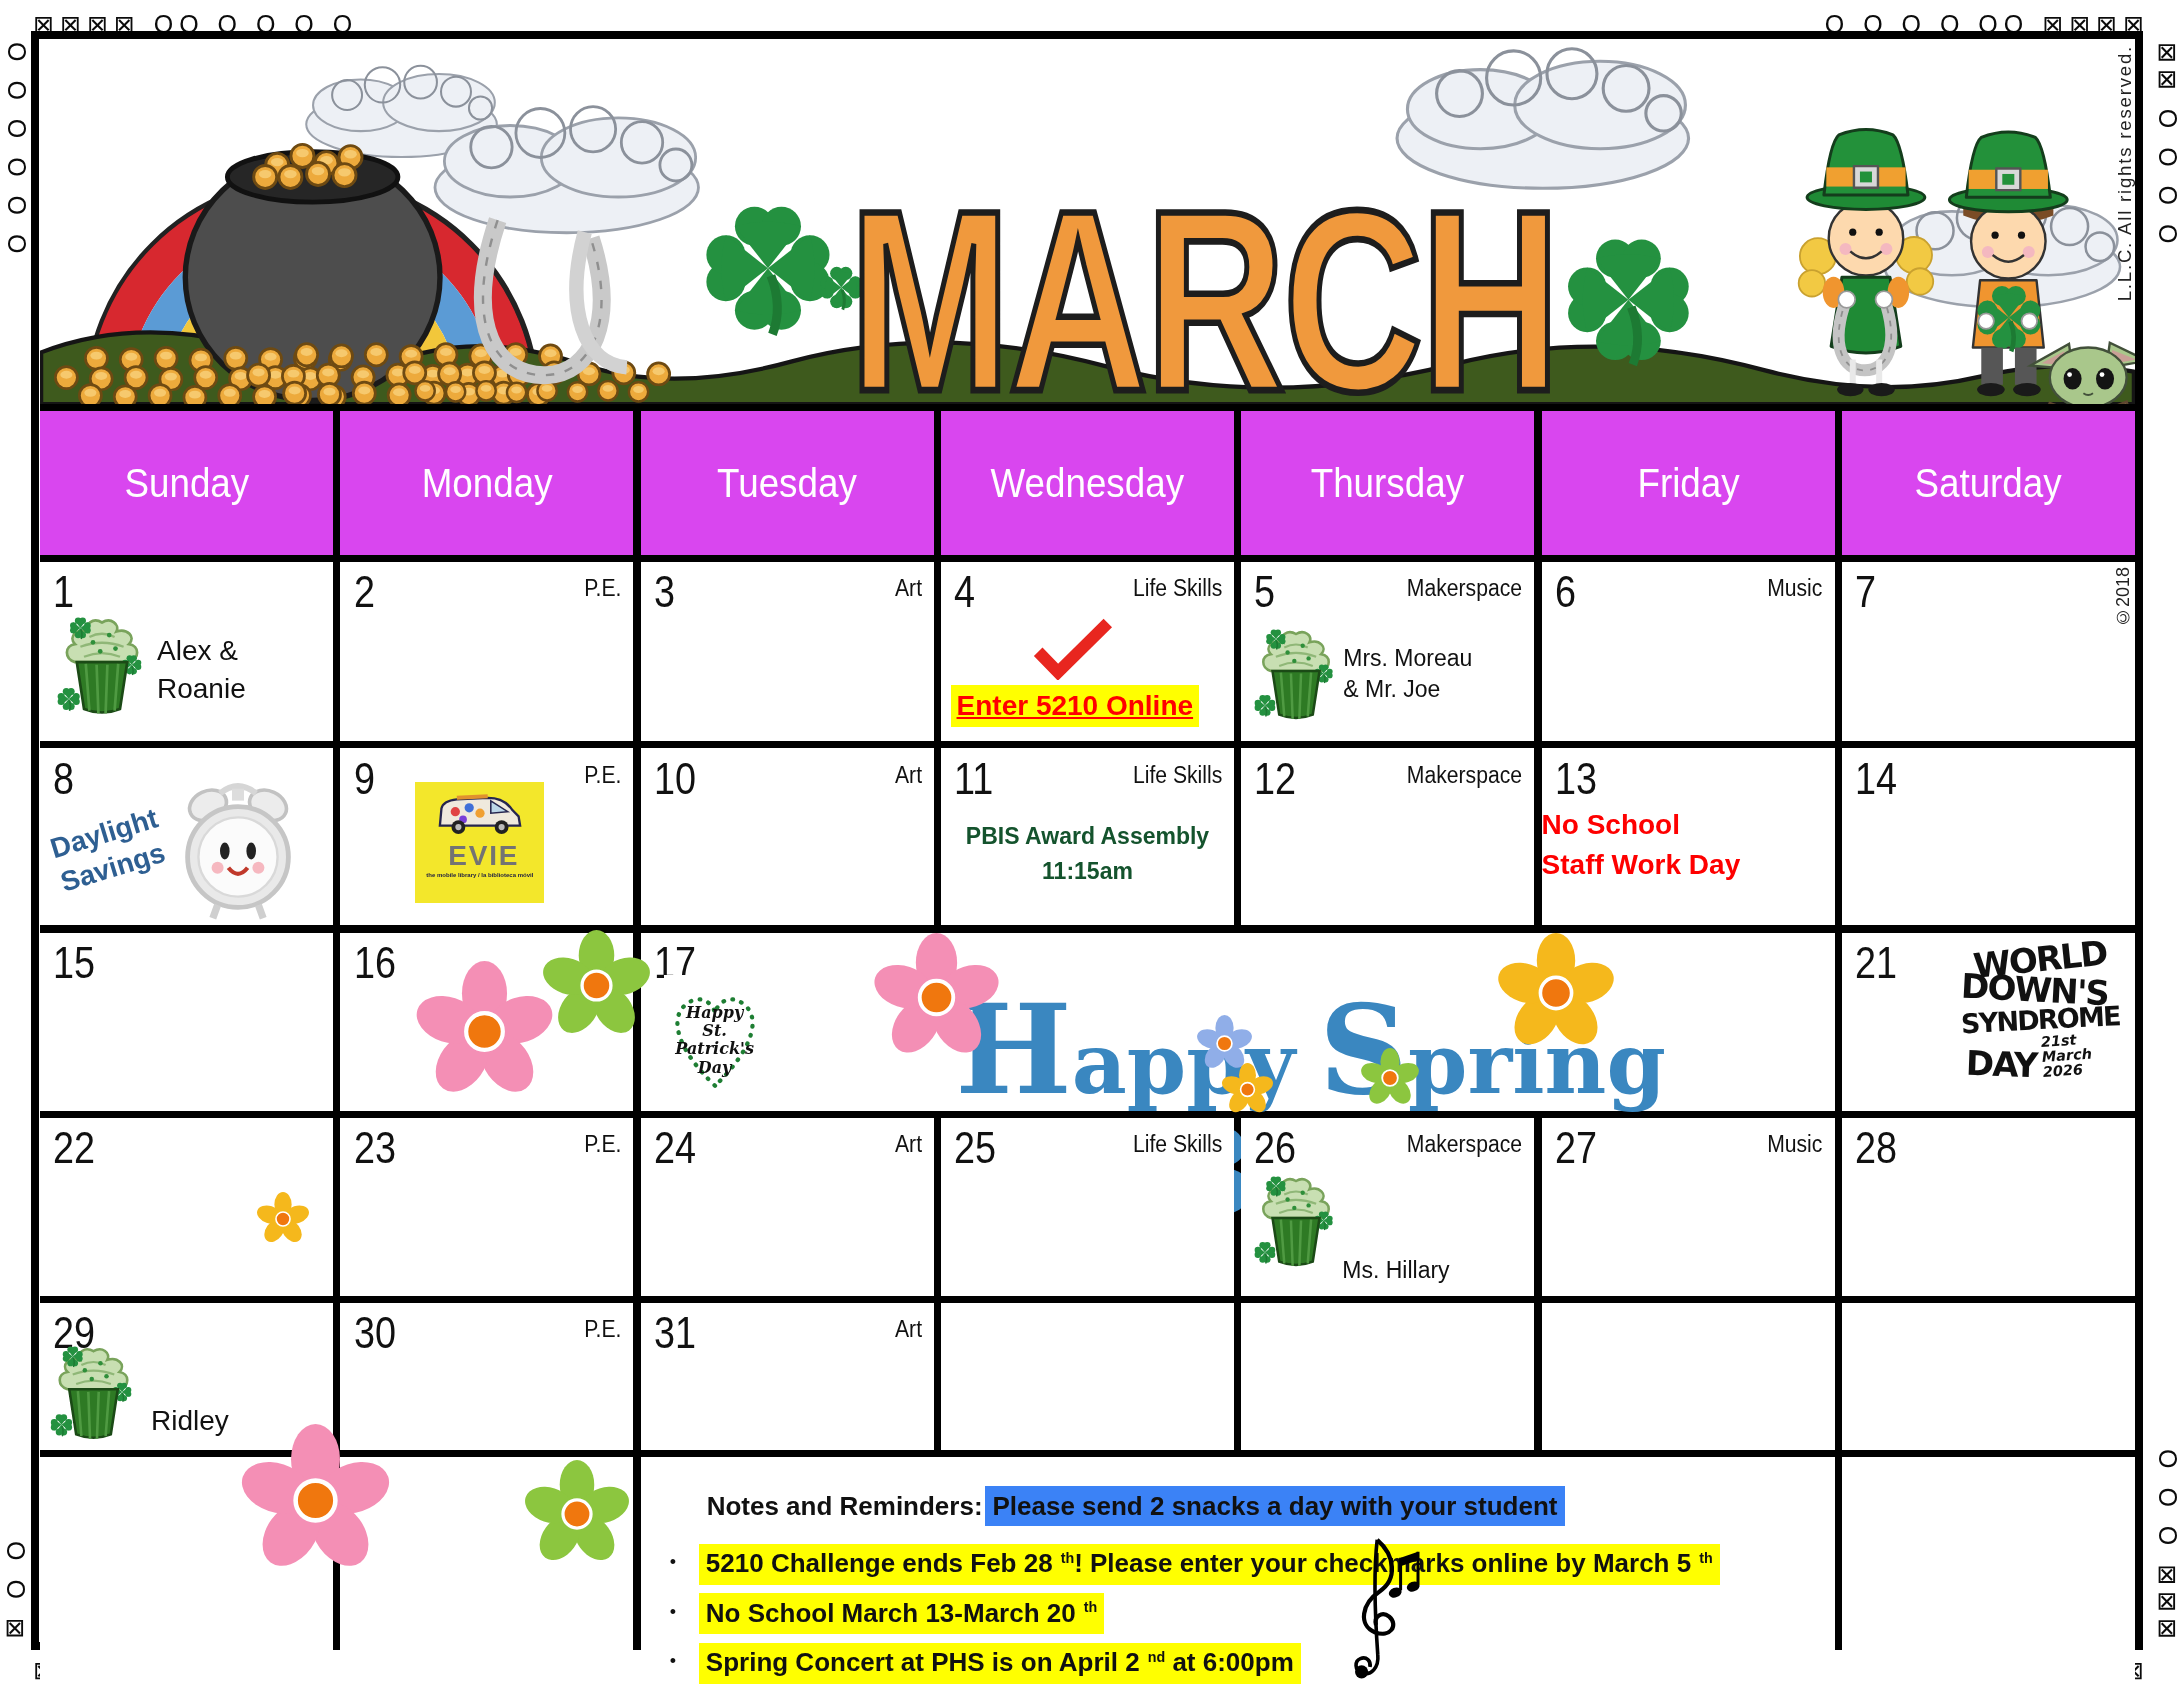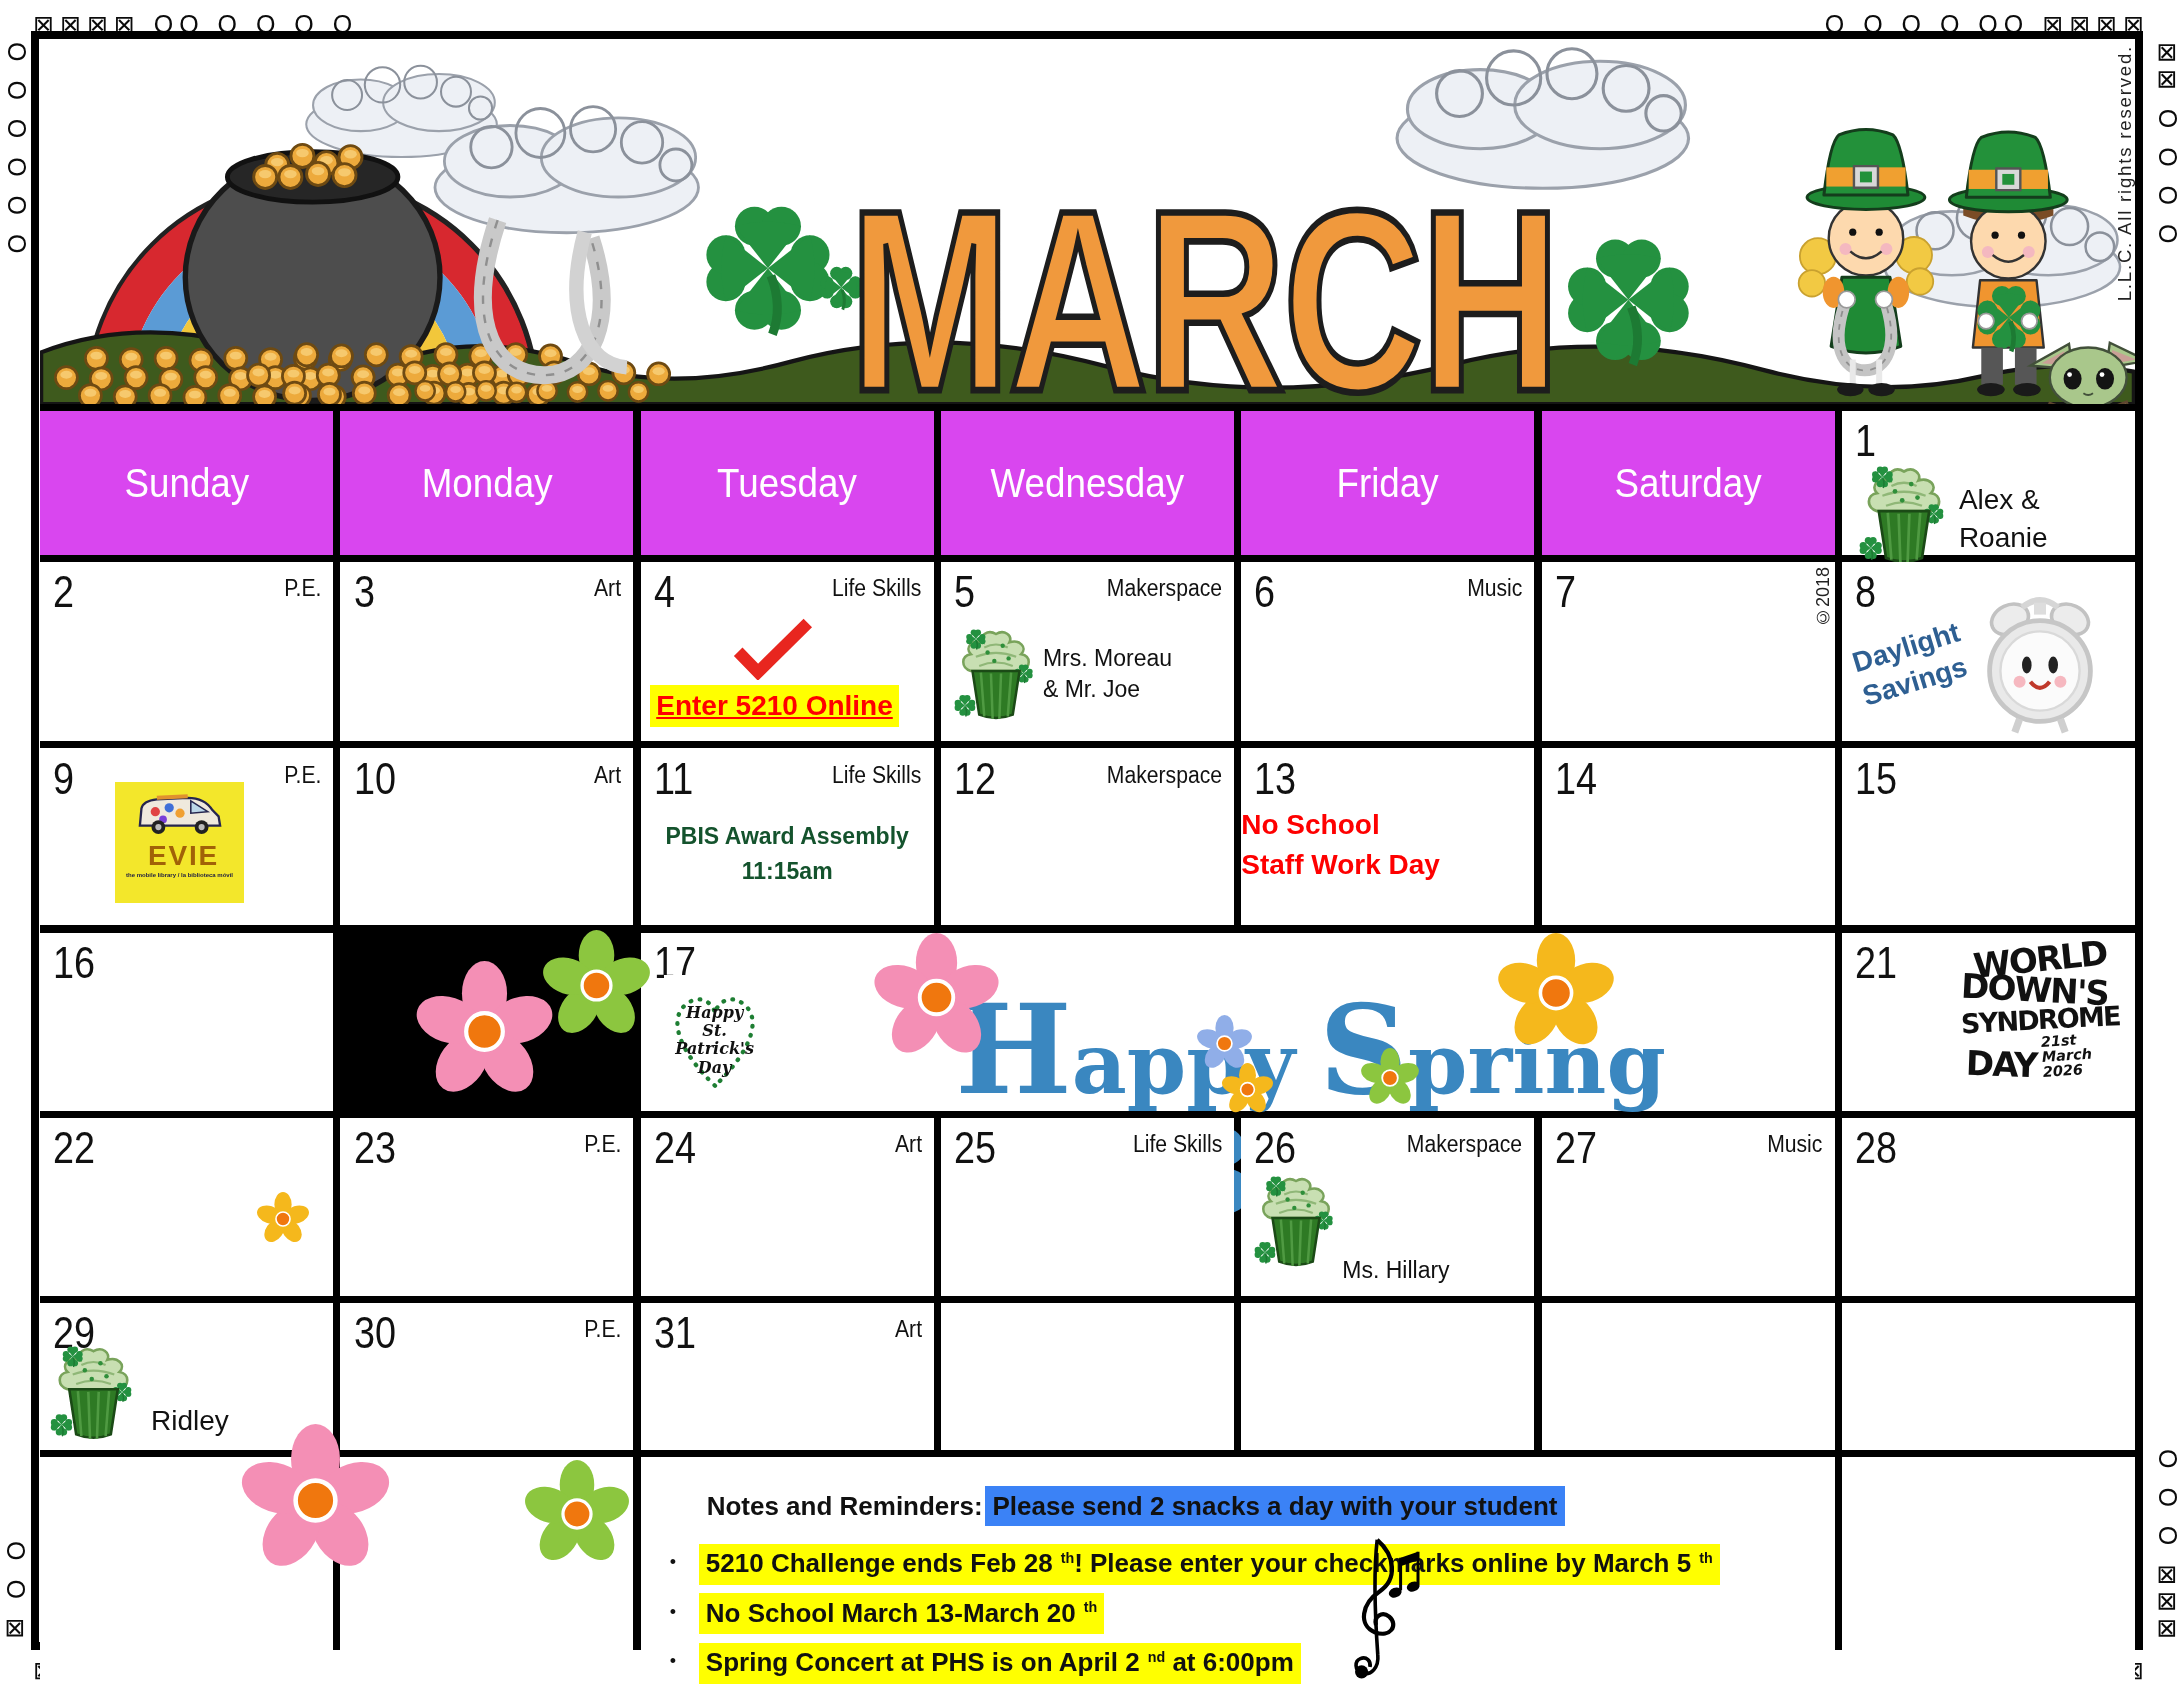--- a/index.html
+++ b/index.html
@@ -42,21 +42,21 @@
   .pre{white-space:pre-line;}
   .cupcake{position:absolute;}
   .check-ic{position:absolute;left:90px;top:55px;width:84px;height:63px;}
   .hl-red{position:absolute;left:9.6px;bottom:14.4px;background:#ffff00;color:#ff0000;font-weight:700;
           font-size:28px;text-decoration:underline;padding:4.8px 6px;white-space:nowrap;}
   .daylight{position:absolute;left:14.4px;top:67px;font-size:28px;font-weight:700;color:#2e5f92;
             transform:rotate(-17deg);line-height:1.25;}
   .clock-ic{position:absolute;left:129px;top:31px;width:138px;height:144px;}
   .evie{position:absolute;left:75px;top:34px;width:129px;height:121px;background:#f3e72b;
         display:flex;flex-direction:column;align-items:center;padding-top:4.8px;box-sizing:border-box;}
-  .evie-title{font-size:28px;font-weight:800;color:#a16207;letter-spacing:1.8px;margin-top:-1.2px;margin-left:8px;}
+  .evie-title{font-size:28px;font-weight:800;color:#737373;letter-spacing:1.8px;margin-top:-1.2px;margin-left:8px;}
   .evie-cap{font-size:6px;font-weight:700;color:#1c1c42;white-space:nowrap;}
   .event-blue{position:absolute;left:0;right:0;top:71px;text-align:center;font-size:23px;
               font-weight:600;color:#14532d;line-height:1.5;}
   .alert-red{position:absolute;left:0;right:0;top:57px;font-size:28px;
              font-weight:700;color:#fe0000;line-height:1.4;}
   .banner{position:absolute;left:153px;right:7.2px;top:55px;text-align:center;color:#3a87c0;
           font-family:"DejaVu Serif",serif;font-weight:700;font-size:85px;line-height:1;}
   .bw{display:inline-block;margin:0 12px;}
   .bw::first-letter{font-size:1.45em;}
   .stpat{position:absolute;left:23px;top:42px;width:102px;height:120px;background:#fff;}
@@ -332,20 +332,23 @@
   <div class="cell wd">
       <span>Monday</span>
     </div>
   <div class="cell wd">
       <span>Tuesday</span>
     </div>
   <div class="cell wd">
       <span>Wednesday</span>
     </div>
   <div class="cell wd">
+      <span>Thursday</span>
+    </div>
+  <div class="cell wd">
       <span>Friday</span>
     </div>
   <div class="cell wd">
       <span>Saturday</span>
     </div>
 
   <div class="cell">
     <span class="num">1</span>
     <svg class="cupcake" style="left:17px;top:55px;width:90px;height:101px" viewBox="0 0 100 112">
         <use href="#cupcake"></use>

